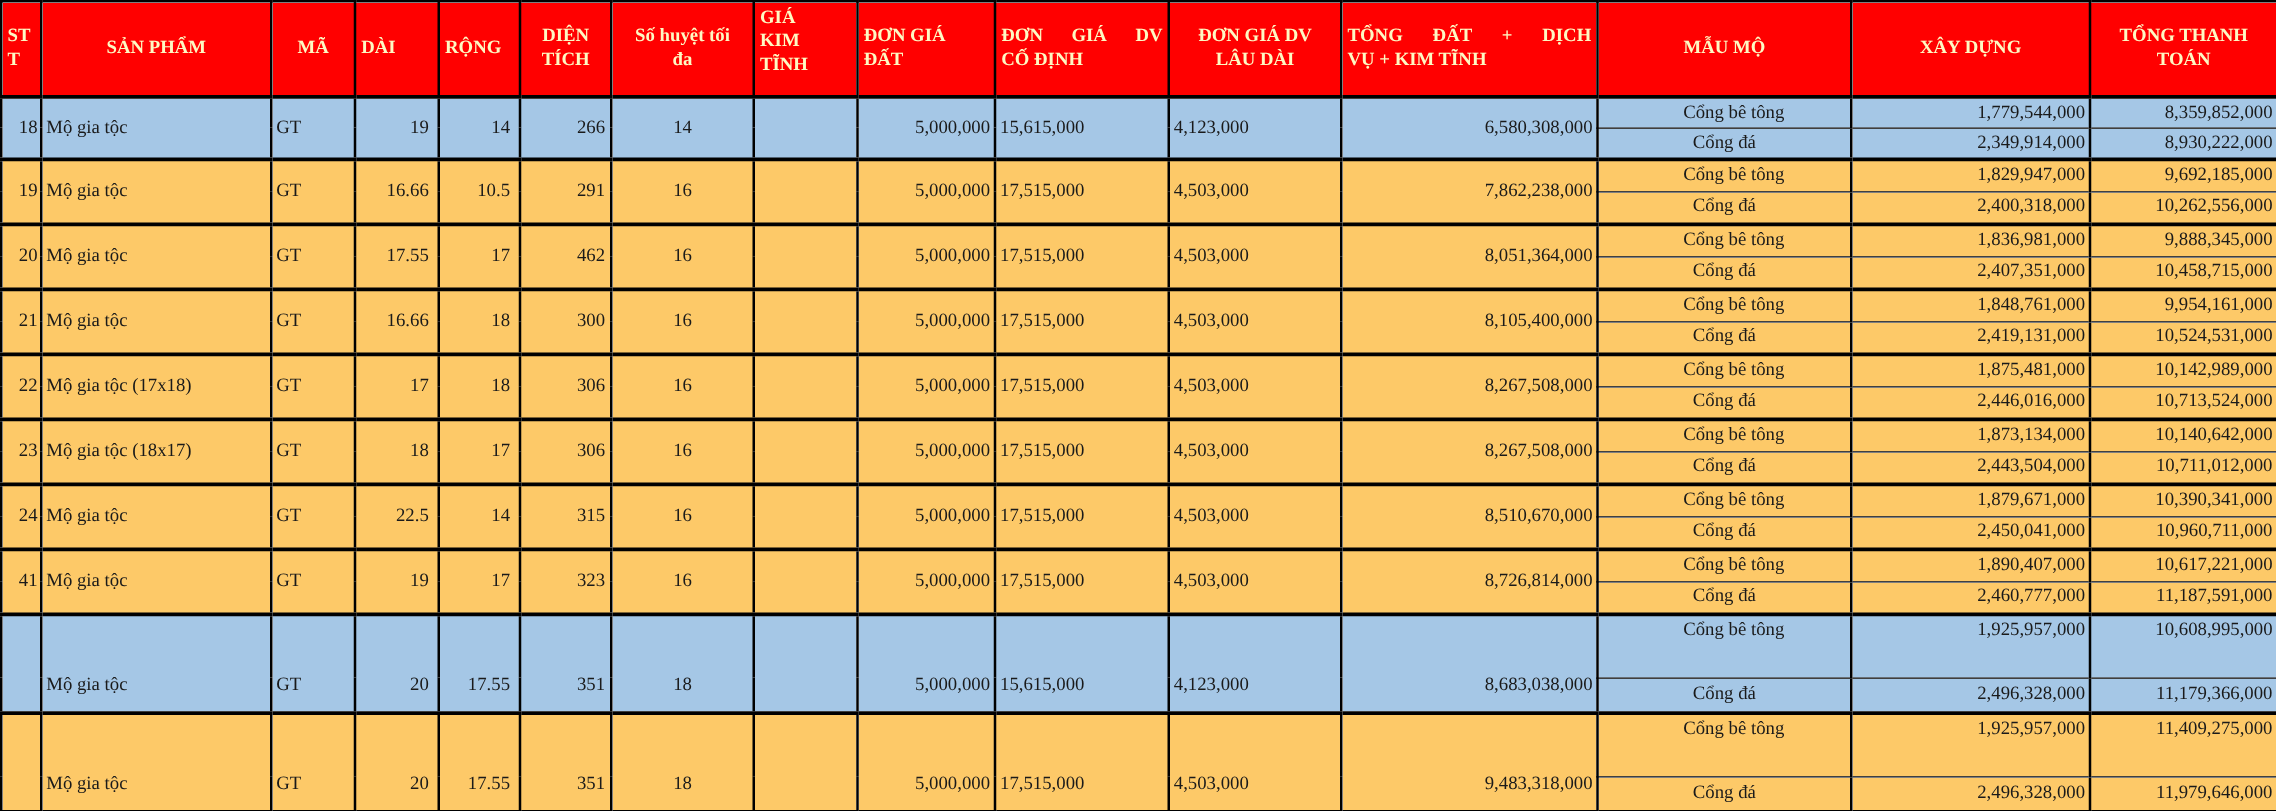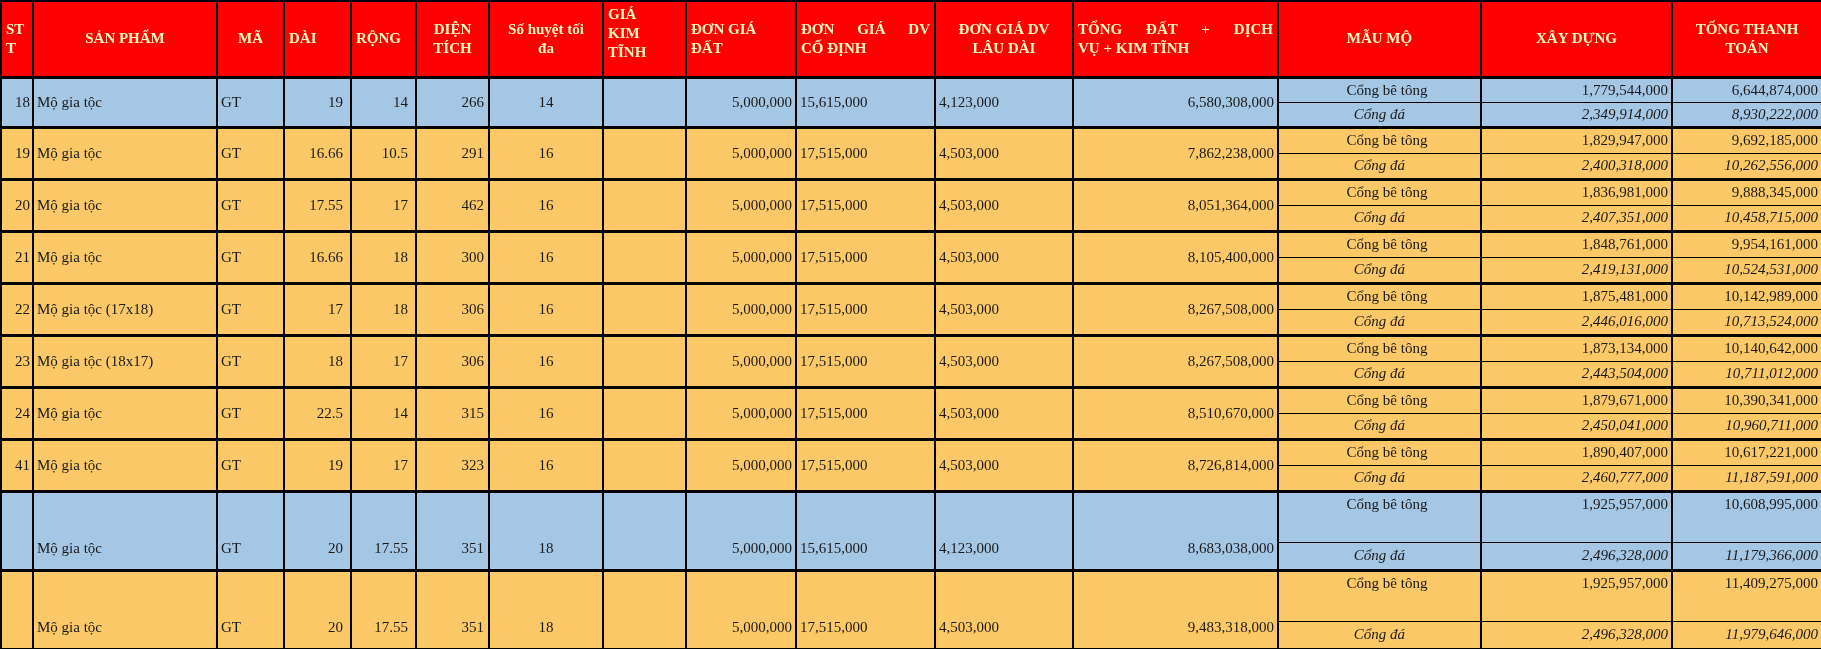--- a/index.html
+++ b/index.html
@@ -30,21 +30,21 @@
   tr.compact.sub1,tr.compact.sub2{height:25px;}
   tr.normal.sub1,tr.normal.sub2{height:26px;}
   tr.tall.sub1{height:51px;}
   tr.tall.sub2{height:28px;}
   td.blue{background:var(--blue-row,#a5c7e6);}
   td.orange{background:var(--orange-row,#fdc968);}
   
   tr.sub1 td{border-top-width:3px;}
   tr.sub1 td.main{border-bottom-width:3px;}
   tr.sub1 td.v1{border-bottom-width:1px;padding-left:16px;}
-  tr.sub2 td.v2{border-top-width:1px;border-bottom-width:3px;font-style:italic;}
+  tr.sub2 td.v2{border-top-width:1px;border-bottom-width:3px;}
   
   td{vertical-align:middle;}
   td.a-r{text-align:right;padding-right:3px;}
   td.a-l{text-align:left;padding-left:3px;}
   td.a-c{text-align:center;}
   td.c-stt{padding-right:2px;}
   td.c-dai,td.c-rong{padding-right:7px;}
   td.c-dien_tich{padding-right:4px;}
   
   tr.tall.sub1 td.main{vertical-align:bottom;padding-bottom:12px;}
@@ -141,21 +141,21 @@
           <td rowspan="2" class="cell main a-r blue c-rong">14</td>
           <td rowspan="2" class="cell main a-r blue c-dien_tich">266</td>
           <td rowspan="2" class="cell main a-c blue c-so_huyet">14</td>
           <td rowspan="2" class="cell main a-l blue c-gia_kim_tinh"></td>
           <td rowspan="2" class="cell main a-r blue c-don_gia_dat">5,000,000</td>
           <td rowspan="2" class="cell main a-l blue c-dv_co_dinh">15,615,000</td>
           <td rowspan="2" class="cell main a-l blue c-dv_lau_dai">4,123,000</td>
           <td rowspan="2" class="cell main a-r blue c-tong_dat_dv_kt">6,580,308,000</td>
           <td class="cell v1 a-c blue c-mau_mo">Cổng bê tông</td>
           <td class="cell v1 a-r blue c-xay_dung">1,779,544,000</td>
-          <td class="cell v1 a-r blue c-tong_thanh_toan">6,644,874,000</td>
+          <td class="cell v1 a-r blue c-tong_thanh_toan">8,359,852,000</td>
         </tr>
         <tr class="compact sub2">
           <td class="cell v2 a-c blue c-mau_mo">Cổng đá</td>
           <td class="cell v2 a-r blue c-xay_dung">2,349,914,000</td>
           <td class="cell v2 a-r blue c-tong_thanh_toan">8,930,222,000</td>
         </tr>
         <tr class="normal sub1">
           <td rowspan="2" class="cell main a-r orange c-stt">19</td>
           <td rowspan="2" class="cell main a-l orange c-san_pham">Mộ gia tộc</td>
           <td rowspan="2" class="cell main a-l orange c-ma">GT</td>

